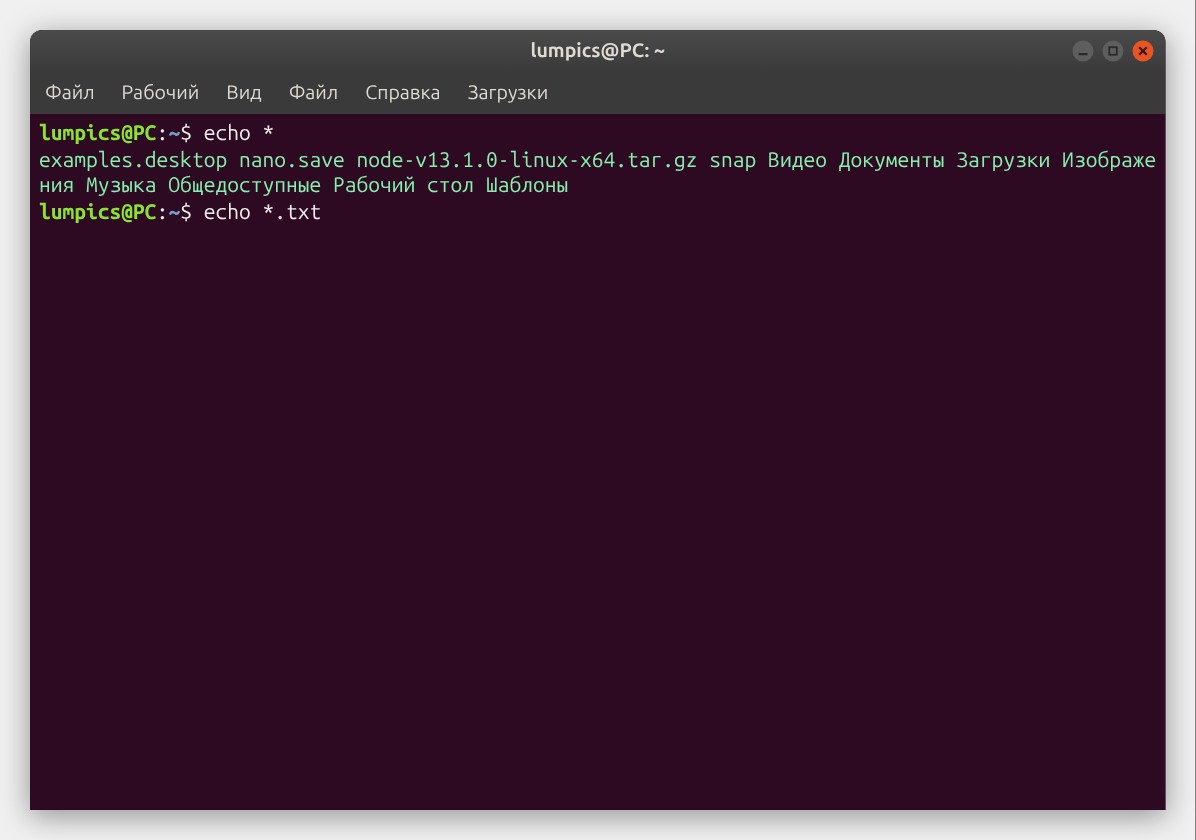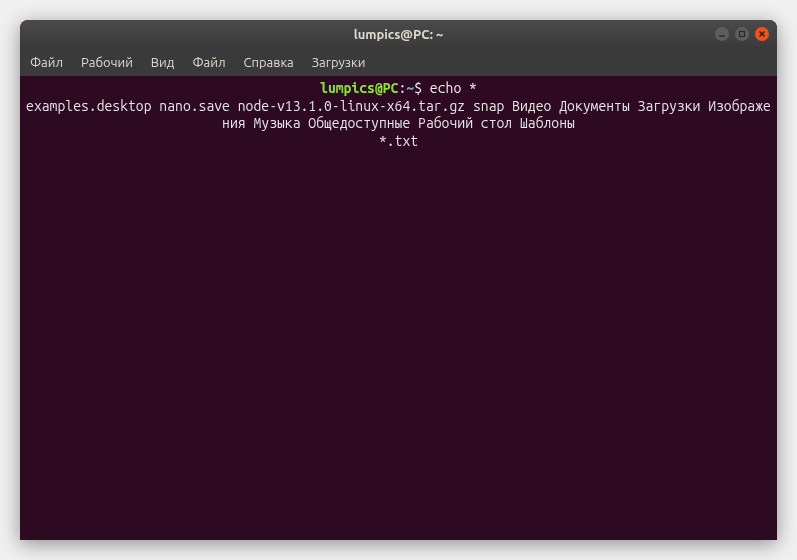--- a/index.html
+++ b/index.html
@@ -73,21 +73,20 @@
       cursor: pointer;
     }
     .terminal-body {
       flex: 1;
       background: #2d0922;
       padding: 4px 6px;
       font-size: 14px;
       line-height: 1.25;
       color: #eeeeec;
       overflow: hidden;
-      text-align: center;
     }
     .line {
       white-space: pre-wrap;
       word-break: break-all;
     }
     .prompt-user {
       color: #8ae234;
       font-weight: bold;
     }
     .prompt-colon {
@@ -97,21 +96,21 @@
       color: #729fcf;
       font-weight: bold;
     }
     .prompt-dollar {
       color: #eeeeec;
     }
     .cmd {
       color: #eeeeec;
     }
     .output {
-      color: #e5e5e5;
+      color: #86efac;
     }
     .highlighted-line {
       display: inline-block;
       position: relative;
     }
     .highlight-box {
       position: absolute;
       border: 3px solid #d42b1f;
       border-radius: 12px;
       left: 149px;
@@ -153,15 +152,15 @@
     <span class="menu-item">Рабочий</span>
     <span class="menu-item">Вид</span>
     <span class="menu-item">Файл</span>
     <span class="menu-item">Справка</span>
     <span class="menu-item">Загрузки</span>
   </div>
 
   <div class="terminal-body">
     <div class="line"><span class="prompt-user">lumpics@PC</span><span class="prompt-colon">:</span><span class="prompt-path">~</span><span class="prompt-dollar">$</span><span class="cmd"> <span>echo *</span></span></div>
     <div class="line output">examples.desktop nano.save node-v13.1.0-linux-x64.tar.gz snap Видео Документы Загрузки Изображения Музыка Общедоступные Рабочий стол Шаблоны</div>
-    <div class="line output">*.txt</div>
+    <div class="line"><span class="prompt-user">lumpics@PC</span><span class="prompt-colon">:</span><span class="prompt-path">~</span><span class="prompt-dollar">$</span><span class="cmd"> <span>echo *.txt</span></span></div>
   </div>
 </div>
 
 </body></html>

